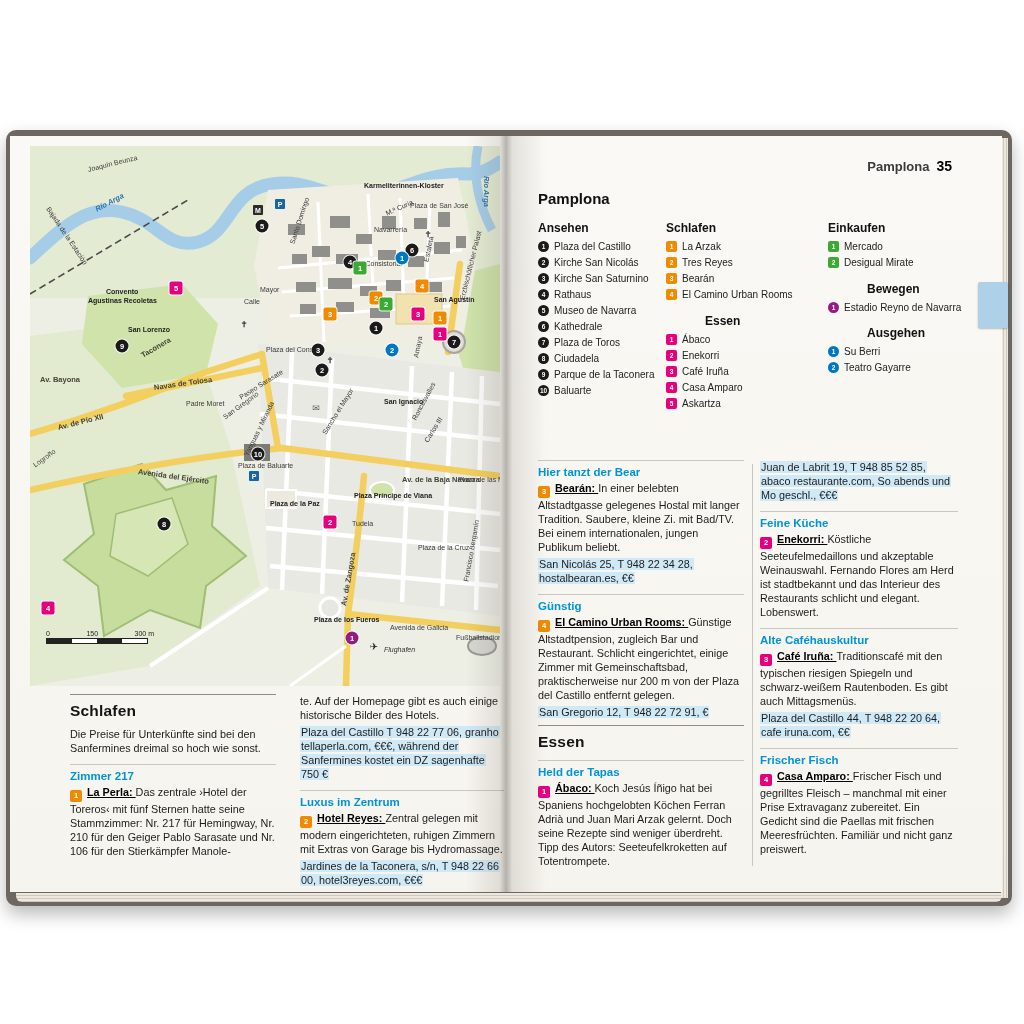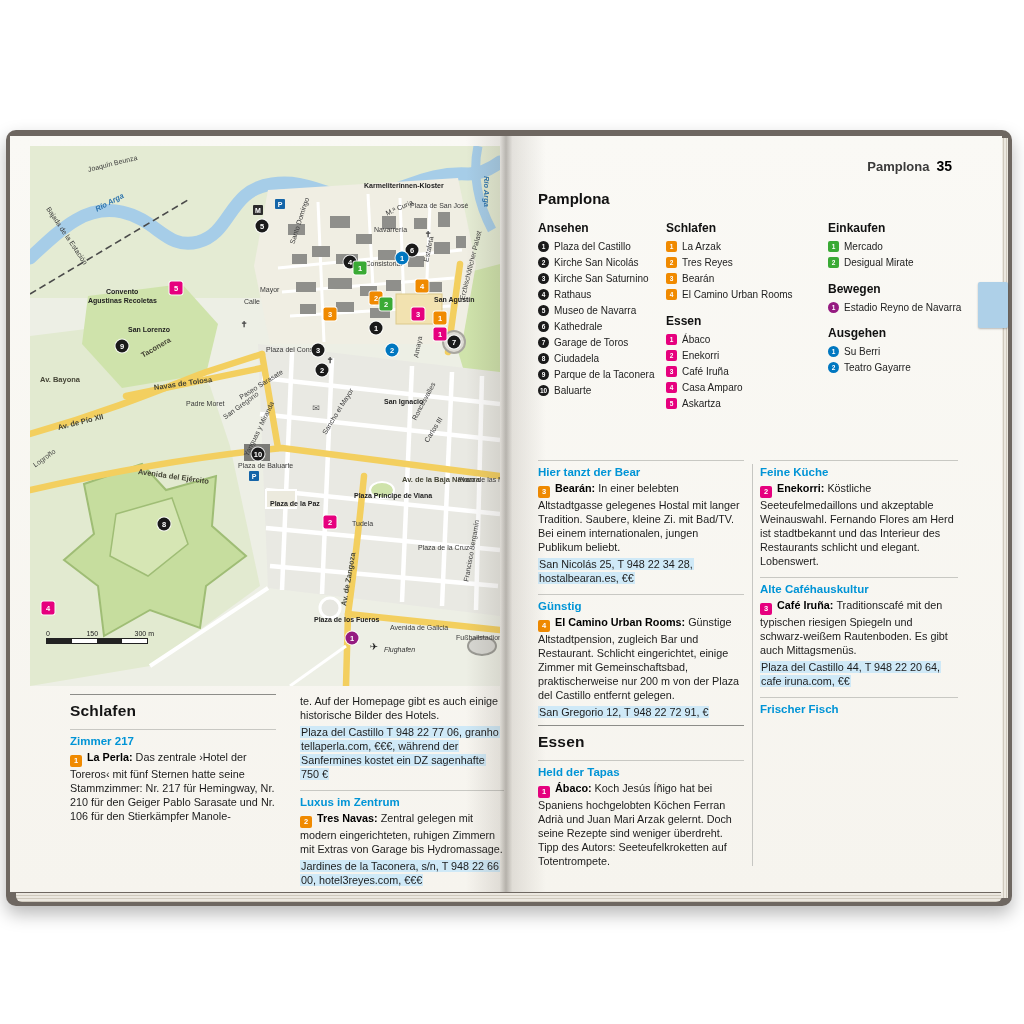--- a/index.html
+++ b/index.html
@@ -50,34 +50,34 @@
   .tcol{position:absolute;top:0;}
   #ltc1{left:0;width:206px;}  #ltc2{left:230px;width:204px;}
   #rtc1{left:0;width:206px;}  #rtc2{left:222px;width:198px;}
   .vdiv{position:absolute;left:214px;top:4px;bottom:14px;border-left:1px solid #c6c6c2;}
 
   .section-head{font-size:15.5px;font-weight:bold;color:#141414;letter-spacing:.2px;border-top:1px solid #8d8d89;padding-top:7px;margin:6px 0 7px;}
   .tcol > .section-head:first-child{margin-top:0;}
   .blue-head{font-size:11.5px;font-weight:bold;color:#0094d6;border-top:1px solid #c8c8c3;padding-top:5px;margin:9px 0 3px;}
   .tcol > .blue-head:first-child{margin-top:0;}
   .body-p{font-size:10.8px;line-height:1.3;color:#1c1c1c;margin:0 0 3px;text-align:left;}
-  .body-p b{color:#000;}
+  .body-p b{color:#000;text-decoration:underline;}
   .addr{background:#cfe9f7;padding:0 1px;box-decoration-break:clone;-webkit-box-decoration-break:clone;}
   .chip{display:inline-flex;width:11px;height:11px;align-items:center;justify-content:center;color:#fff;font-weight:bold;font-size:6.5px;border-radius:2px;flex:0 0 auto;}
   .chip.round{border-radius:50%;}
   .entry .chip{width:12px;height:12px;font-size:7.5px;margin-right:5px;vertical-align:-2px;}
 
   
   .pg-header{position:absolute;top:22px;right:50px;font-size:13px;font-weight:bold;color:#3a3a3a;}
   .pg-header b{font-size:14px;color:#000;margin-left:7px;}
   .index{position:absolute;left:32px;top:54px;width:424px;}
   .index-title{font-size:15px;font-weight:bold;color:#111;margin:0 0 14px;}
   .index-cols{display:grid;grid-template-columns:118px 152px 1fr;column-gap:10px;}
   .isec{font-size:12px;font-weight:bold;color:#111;margin:0 0 6px;}
-  .isec.gap{margin-top:13px;}
+  .isec.gap{margin-top:13px;margin-left:39px;}
   .iitem{display:flex;align-items:center;gap:5px;margin:0 0 4.5px;}
   .ilabel{font-size:10px;color:#222;line-height:1.15;}
 </style>
 </head>
 <body>
 
 <div class="scene">
   <div class="book">
     <div class="edge-bottom"></div>
     <div class="edge-right"></div>
@@ -253,28 +253,29 @@
                 <i class="bk"></i>
                 <i class="wh"></i>
                 <i class="bk"></i>
                 <i class="wh"></i>
               </div>
           </div>
         </div>
         <div class="textgrid left-text">
           <div class="tcol" id="ltc1">
               <h3 class="section-head">Schlafen</h3>
+              <p class="body-p">Die Preise für Unterkünfte sind bei den Sanfermines dreimal so hoch wie sonst.</p>
               <h4 class="blue-head">Zimmer 217</h4>
               <p class="body-p entry"><span class="chip" style="background: rgb(240, 138, 0);">1</span><b>La Perla: </b>Das zentrale ›Hotel der Toreros‹ mit fünf Sternen hatte seine Stammzimmer: Nr. 217 für Hemingway, Nr. 210 für den Geiger Pablo Sarasate und Nr. 106 für den Stierkämpfer Manole-</p>
             </div>
           <div class="tcol" id="ltc2">
               <p class="body-p">te. Auf der Homepage gibt es auch einige historische Bilder des Hotels.</p>
               <p class="body-p"><span class="addr">Plaza del Castillo T 948 22 77 06, granho tellaperla.com, €€€, während der Sanfermines kostet ein DZ sagenhafte 750 €</span></p>
               <h4 class="blue-head">Luxus im Zentrum</h4>
-              <p class="body-p entry"><span class="chip" style="background: rgb(240, 138, 0);">2</span><b>Tres Navas: </b>Zentral gelegen mit modern eingerichteten, ruhigen Zimmern mit Extras von Garage bis Hydromassage.</p>
+              <p class="body-p entry"><span class="chip" style="background: rgb(240, 138, 0);">2</span><b>Hotel Reyes: </b>Zentral gelegen mit modern eingerichteten, ruhigen Zimmern mit Extras von Garage bis Hydromassage.</p>
               <p class="body-p"><span class="addr">Jardines de la Taconera, s/n, T 948 22 66 00, hotel3reyes.com, €€€</span></p>
             </div>
         </div>
       </div>
 
       <div class="page right">
         <div class="pg-header">
           <span>Pamplona</span><b>35</b>
         </div>
         <div class="index">
@@ -301,21 +302,21 @@
                 <div class="iitem">
                   <span class="chip round" style="background: rgb(26, 26, 26);">5</span>
                   <span class="ilabel">Museo de Navarra</span>
                 </div>
                 <div class="iitem">
                   <span class="chip round" style="background: rgb(26, 26, 26);">6</span>
                   <span class="ilabel">Kathedrale</span>
                 </div>
                 <div class="iitem">
                   <span class="chip round" style="background: rgb(26, 26, 26);">7</span>
-                  <span class="ilabel">Garage de Toros</span>
+                  <span class="ilabel">Plaza de Toros</span>
                 </div>
                 <div class="iitem">
                   <span class="chip round" style="background: rgb(26, 26, 26);">8</span>
                   <span class="ilabel">Ciudadela</span>
                 </div>
                 <div class="iitem">
                   <span class="chip round" style="background: rgb(26, 26, 26);">9</span>
                   <span class="ilabel">Parque de la Taconera</span>
                 </div>
                 <div class="iitem">
@@ -397,26 +398,28 @@
               <p class="body-p"><span class="addr">San Nicolás 25, T 948 22 34 28, hostalbearan.es, €€</span></p>
               <h4 class="blue-head">Günstig</h4>
               <p class="body-p entry"><span class="chip" style="background: rgb(240, 138, 0);">4</span><b>El Camino Urban Rooms: </b>Günstige Altstadtpension, zugleich Bar und Restaurant. Schlicht eingerichtet, einige Zimmer mit Gemeinschaftsbad, praktischerweise nur 200 m von der Plaza del Castillo entfernt gelegen.</p>
               <p class="body-p"><span class="addr">San Gregorio 12, T 948 22 72 91, €</span></p>
               <h3 class="section-head">Essen</h3>
               <h4 class="blue-head">Held der Tapas</h4>
               <p class="body-p entry"><span class="chip" style="background: rgb(230, 0, 126);">1</span><b>Ábaco: </b>Koch Jesús Íñigo hat bei Spaniens hochgelobten Köchen Ferran Adrià und Juan Mari Arzak gelernt. Doch seine Rezepte sind weniger überdreht. Tipp des Autors: Seeteufelkroketten auf Totentrompete.</p>
             </div>
           <div class="vdiv"></div>
           <div class="tcol" id="rtc2">
+              <p class="body-p"><span class="addr">Juan de Labrit 19, T 948 85 52 85, abaco restaurante.com, So abends und Mo geschl., €€€</span></p>
               <h4 class="blue-head">Feine Küche</h4>
               <p class="body-p entry"><span class="chip" style="background: rgb(230, 0, 126);">2</span><b>Enekorri: </b>Köstliche Seeteufelmedaillons und akzeptable Weinauswahl. Fernando Flores am Herd ist stadtbekannt und das Interieur des Restaurants schlicht und elegant. Lobenswert.</p>
               <h4 class="blue-head">Alte Caféhauskultur</h4>
               <p class="body-p entry"><span class="chip" style="background: rgb(230, 0, 126);">3</span><b>Café Iruña: </b>Traditionscafé mit den typischen riesigen Spiegeln und schwarz-weißem Rautenboden. Es gibt auch Mittagsmenüs.</p>
               <p class="body-p"><span class="addr">Plaza del Castillo 44, T 948 22 20 64, cafe iruna.com, €€</span></p>
               <h4 class="blue-head">Frischer Fisch</h4>
+              <p class="body-p entry"><span class="chip" style="background: rgb(230, 0, 126);">4</span><b>Casa Amparo: </b>Frischer Fisch und gegrilltes Fleisch – manchmal mit einer Prise Extravaganz zubereitet. Ein Gedicht sind die Paellas mit frischen Meeresfrüchten. Familiär und nicht ganz preiswert.</p>
             </div>
         </div>
       </div>
 
       <div class="gutter"></div>
     </div>
 
     <div class="bookmark"></div>
   </div>
 </div>

